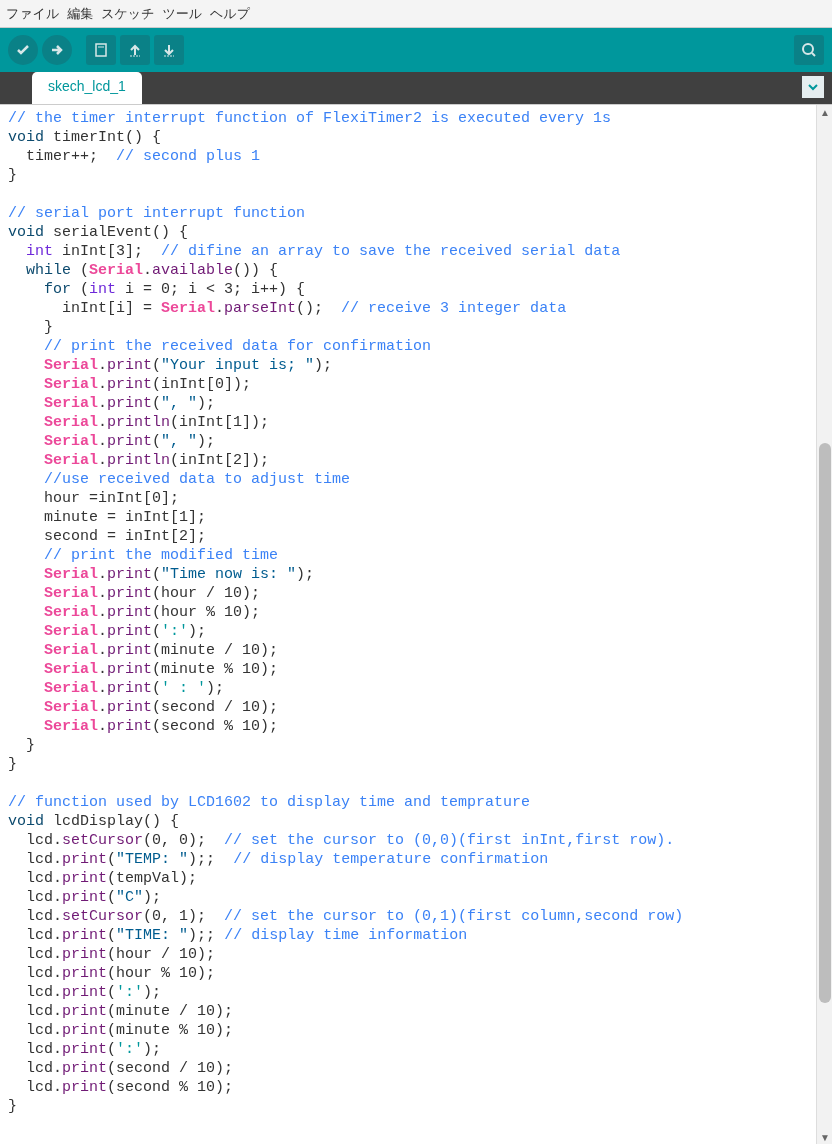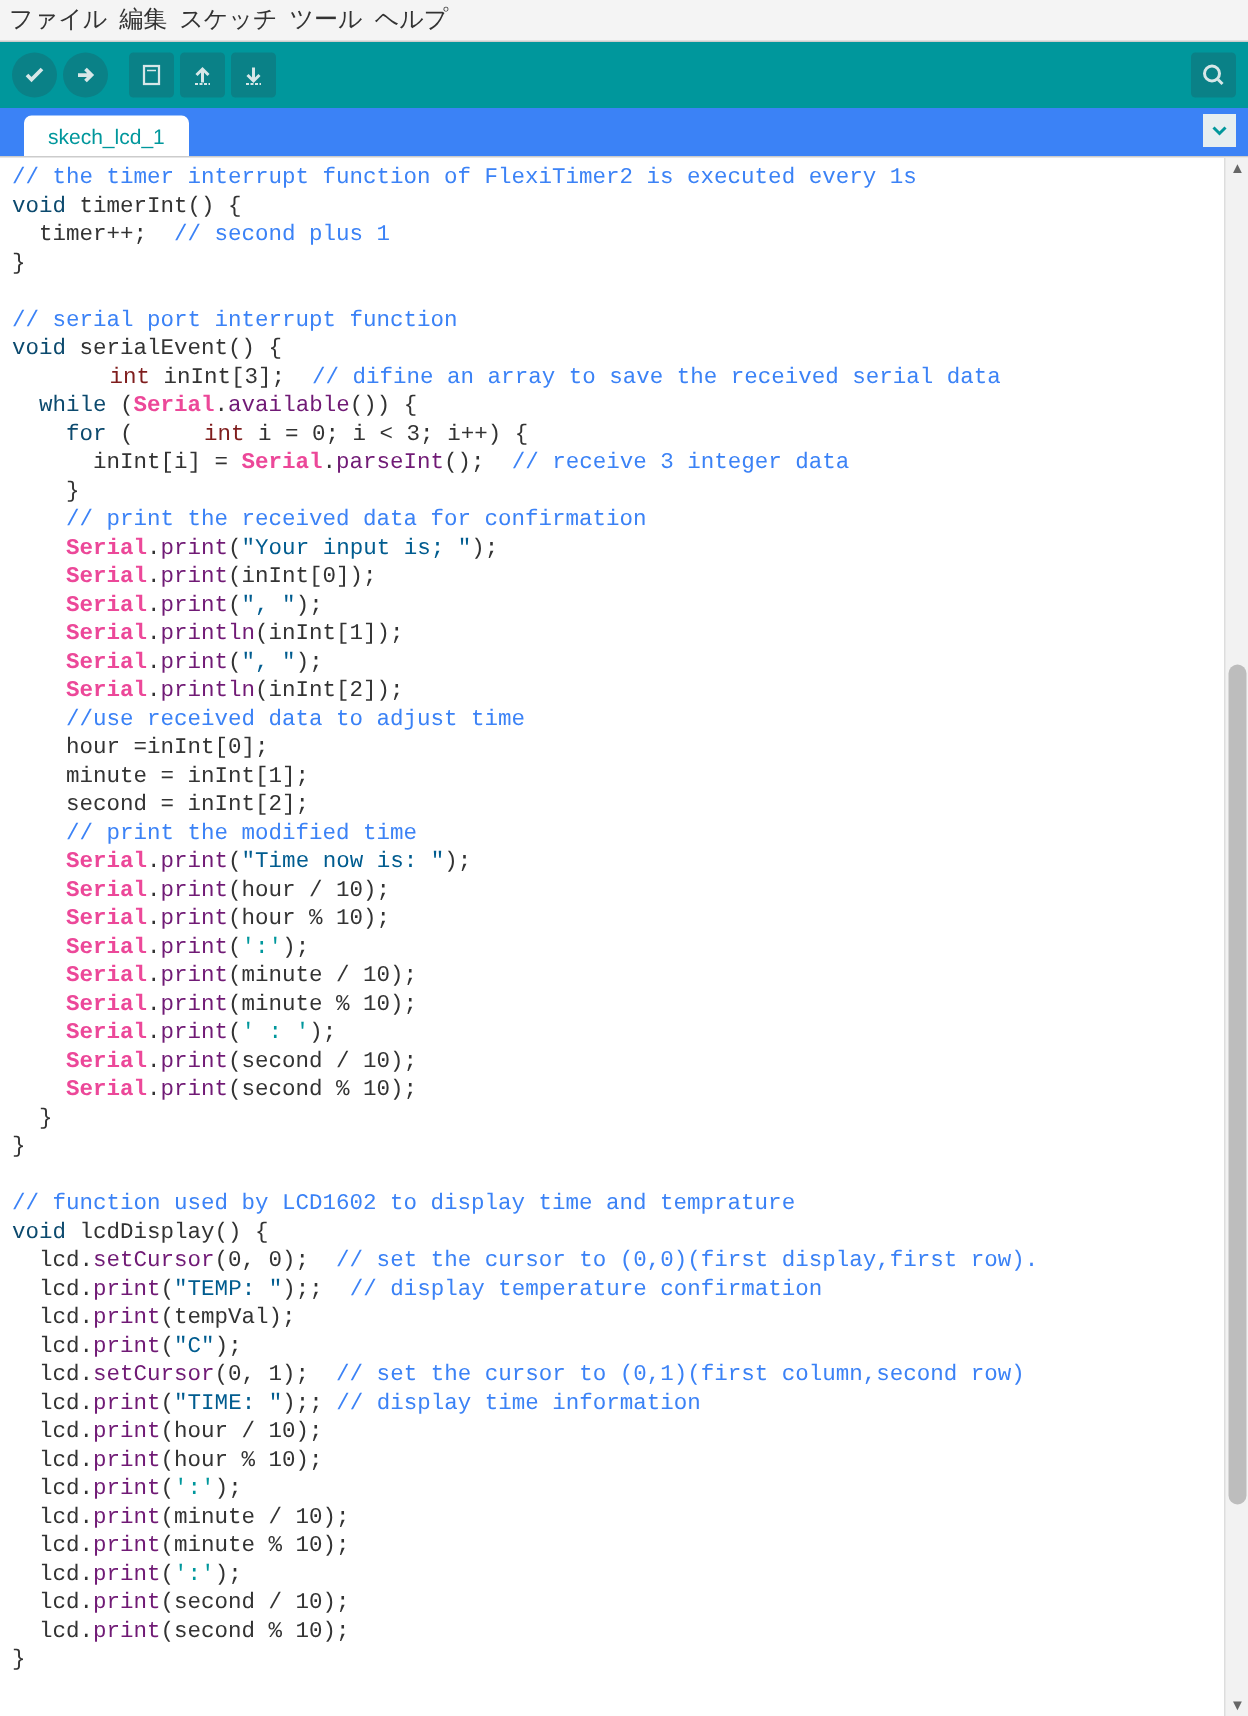--- a/index.html
+++ b/index.html
@@ -12,21 +12,21 @@
     display: flex;
     flex-direction: column;
   }
   .menubar {
     height: 28px;
     background: #f4f4f4;
     border-bottom: 1px solid #ccc;
     display: flex;
     align-items: center;
     padding: 0 6px;
-    font-size: 16px;
+    font-size: 13px;
     color: #333;
     gap: 8px;
   }
   .menubar span { cursor: default; }
   .toolbar {
     height: 44px;
     background: #00979c;
     display: flex;
     align-items: center;
     padding: 0 8px;
@@ -39,24 +39,23 @@
     display: flex;
     align-items: center;
     justify-content: center;
     cursor: pointer;
   }
   .tool-btn.round { border-radius: 50%; background: #0a8187; }
   .tool-btn.square { background: #0a8187; }
   .tool-spacer { flex: 1; }
   .tabstrip {
     height: 32px;
-    background: #3b82f6;
-    display: flex;
-    align-items: flex-end;
-    padding: 0 16px;
+    background: #404040;
+    display: flex;
+    padding: 0 32px;
     position: relative;
   }
   .tab {
     background: #fff;
     color: #00979c;
     font-size: 14px;
     padding: 6px 16px 5px 16px;
     border-top-left-radius: 5px;
     border-top-right-radius: 5px;
     font-family: sans-serif;
@@ -115,21 +114,21 @@
     width: 12px;
     background: #bdbdbd;
     border-radius: 6px;
     top: 338px;
     height: 560px;
     cursor: pointer;
   }
   
   .c-comment { color: #3b82f6; }
   .c-keyword { color: #0c4a6e; }
-  .c-type    { color: #7f1d1d; margin-left: 47px; }
+  .c-type    { color: #6d28d9; }
   .c-class   { color: #ec4899; font-weight: bold; }
   .c-method  { color: #701a75; }
   .c-string  { color: #005c8f; }
   .c-char    { color: #00979c; }
 </style>
 </head>
 <body>
 
 <div class="menubar">
   <span>ファイル</span>
@@ -219,21 +218,21 @@
 <span>    </span><span class="c-class">Serial</span><span>.</span><span class="c-method">print</span><span>(minute / 10);</span>
 <span>    </span><span class="c-class">Serial</span><span>.</span><span class="c-method">print</span><span>(minute % 10);</span>
 <span>    </span><span class="c-class">Serial</span><span>.</span><span class="c-method">print</span><span>(</span><span class="c-char">' : '</span><span>);</span>
 <span>    </span><span class="c-class">Serial</span><span>.</span><span class="c-method">print</span><span>(second / 10);</span>
 <span>    </span><span class="c-class">Serial</span><span>.</span><span class="c-method">print</span><span>(second % 10);</span>
 <span>  }</span>
 <span>}</span>
 
 <span class="c-comment">// function used by LCD1602 to display time and temprature</span>
 <span class="c-keyword">void</span><span> lcdDisplay() {</span>
-<span>  </span><span>lcd</span><span>.</span><span class="c-method">setCursor</span><span>(0, 0);  </span><span class="c-comment">// set the cursor to (0,0)(first display,first row).</span>
+<span>  </span><span>lcd</span><span>.</span><span class="c-method">setCursor</span><span>(0, 0);  </span><span class="c-comment">// set the cursor to (0,0)(first inInt,first row).</span>
 <span>  </span><span>lcd</span><span>.</span><span class="c-method">print</span><span>(</span><span class="c-string">"TEMP: "</span><span>);</span><span>;  </span><span class="c-comment">// display temperature confirmation</span>
 <span>  </span><span>lcd</span><span>.</span><span class="c-method">print</span><span>(tempVal);</span>
 <span>  </span><span>lcd</span><span>.</span><span class="c-method">print</span><span>(</span><span class="c-string">"C"</span><span>);</span>
 <span>  </span><span>lcd</span><span>.</span><span class="c-method">setCursor</span><span>(0, 1);  </span><span class="c-comment">// set the cursor to (0,1)(first column,second row)</span>
 <span>  </span><span>lcd</span><span>.</span><span class="c-method">print</span><span>(</span><span class="c-string">"TIME: "</span><span>);</span><span>; </span><span class="c-comment">// display time information</span>
 <span>  </span><span>lcd</span><span>.</span><span class="c-method">print</span><span>(hour / 10);</span>
 <span>  </span><span>lcd</span><span>.</span><span class="c-method">print</span><span>(hour % 10);</span>
 <span>  </span><span>lcd</span><span>.</span><span class="c-method">print</span><span>(</span><span class="c-char">':'</span><span>);</span>
 <span>  </span><span>lcd</span><span>.</span><span class="c-method">print</span><span>(minute / 10);</span>
 <span>  </span><span>lcd</span><span>.</span><span class="c-method">print</span><span>(minute % 10);</span>

